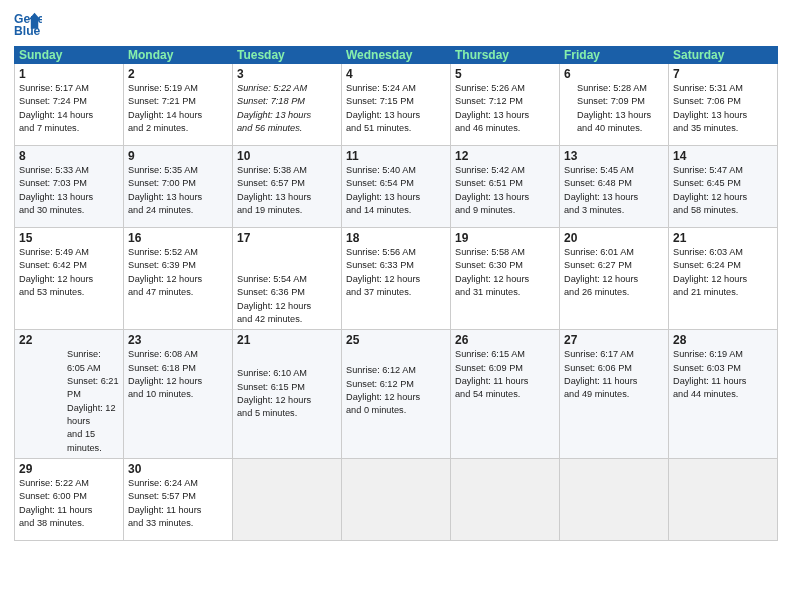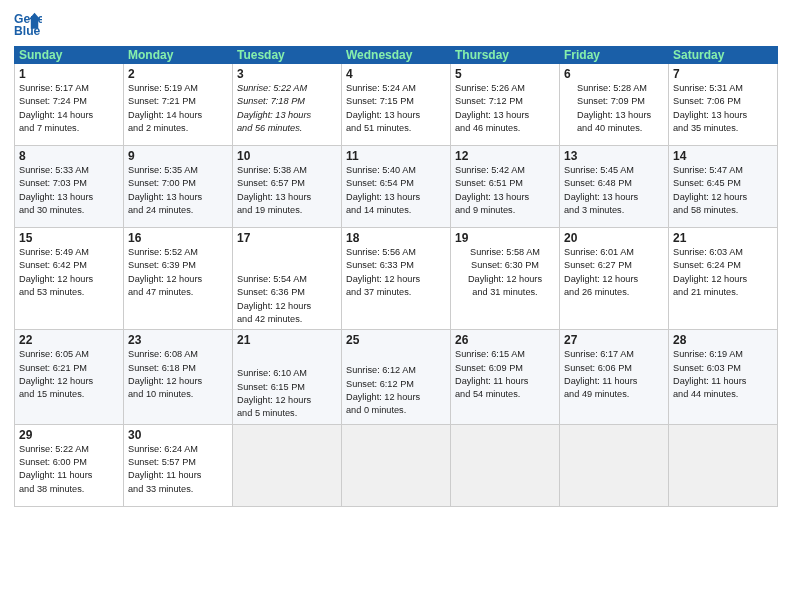--- a/index.html
+++ b/index.html
@@ -237,21 +237,21 @@
           </td>
           <td>
             <span class="day-num">18</span>
             <div class="day-info" style="white-space: pre-line;">Sunrise: 5:56 AM
 Sunset: 6:33 PM
 Daylight: 12 hours
 and 37 minutes.</div>
           </td>
           <td>
             <span class="day-num">19</span>
-            <div class="day-info" style="white-space: pre-line; text-align: center;">Sunrise: 5:58 AM
+            <div class="day-info" style="white-space: pre-line;">Sunrise: 5:58 AM
 Sunset: 6:30 PM
 Daylight: 12 hours
 and 31 minutes.</div>
           </td>
           <td>
             <span class="day-num">20</span>
             <div class="day-info" style="white-space: pre-line;">Sunrise: 6:01 AM
 Sunset: 6:27 PM
 Daylight: 12 hours
 and 26 minutes.</div>
@@ -260,21 +260,21 @@
             <span class="day-num">21</span>
             <div class="day-info" style="white-space: pre-line;">Sunrise: 6:03 AM
 Sunset: 6:24 PM
 Daylight: 12 hours
 and 21 minutes.</div>
           </td>
         </tr>
         <tr>
           <td>
             <span class="day-num">22</span>
-            <div class="day-info" style="white-space: pre-line;">Sunrise: 6:05 AM
+            <div class="day-info" style="white-space: pre-line; margin-left: 48px;">Sunrise: 6:05 AM
 Sunset: 6:21 PM
 Daylight: 12 hours
 and 15 minutes.</div>
           </td>
           <td>
             <span class="day-num">23</span>
             <div class="day-info" style="white-space: pre-line;">Sunrise: 6:08 AM
 Sunset: 6:18 PM
 Daylight: 12 hours
 and 10 minutes.</div>

